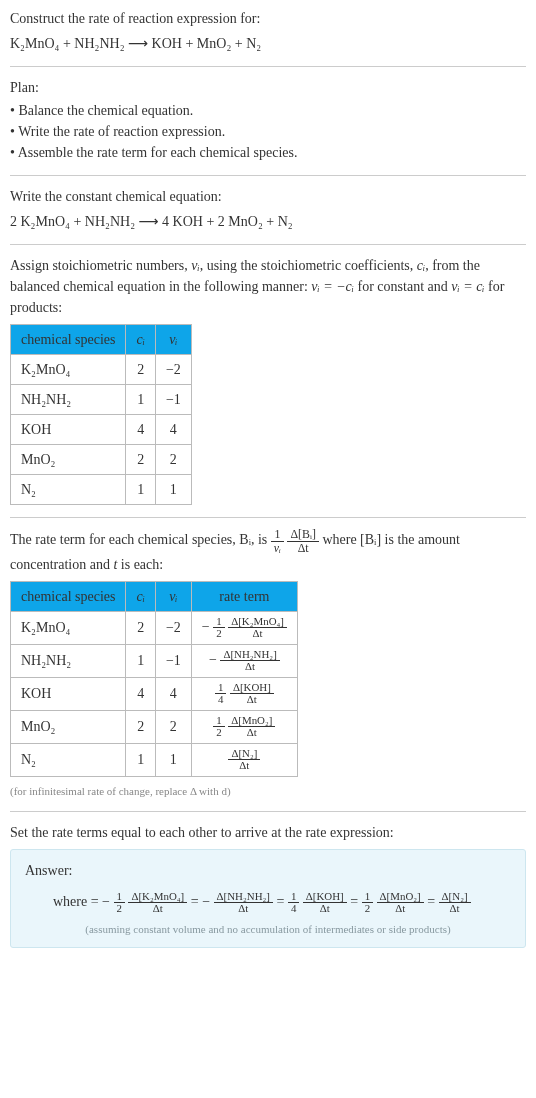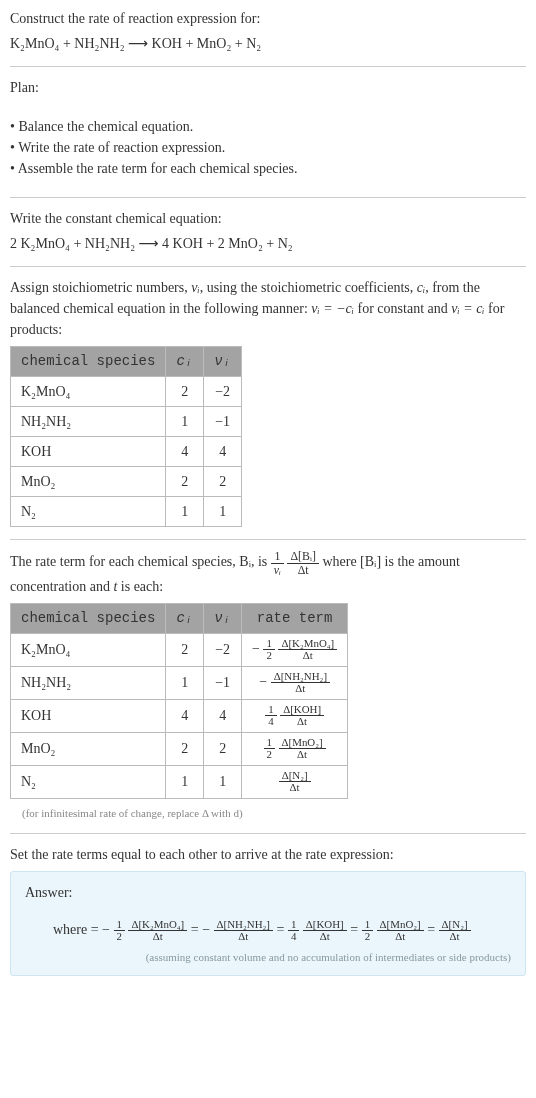--- a/index.html
+++ b/index.html
@@ -18,43 +18,43 @@
 table.data {
   border-collapse: collapse;
   margin: 6px 0;
 }
 table.data td, table.data th {
   border: 1px solid #bbb;
   padding: 4px 10px;
   text-align: center;
   font-weight: normal;
 }
-table.data th { background: #a3a3a3; font-family: Liberation Mono, monospace; }
-.note { font-size: 11px; color: #888; margin-top: 2px; margin-left: 12px; }
+table.data th { background: #0ea5e9; }
+.note { font-size: 11px; color: #888; margin-top: 2px; }
 .frac {
   display: inline-block;
   vertical-align: middle;
   text-align: center;
   font-size: 0.85em;
   line-height: 1.05;
 }
 .frac .num { display:block; border-bottom:1px solid #333; padding:0 3px; }
 .frac .den { display:block; padding:0 3px; }
 .smallfrac { font-size: 0.78em; }
 .answer {
   background: #eaf6fb;
   border: 1px solid #cde6ef;
   border-radius: 3px;
   padding: 10px 14px;
   margin-top: 6px;
 }
-.answer-label { margin-bottom: 16px; }
+.answer-label { margin-bottom: 10px; }
 .answer .rate { padding-left: 28px; }
-.answer-note { font-size:11px; color:#8899a0; text-align:right; margin-top:6px; }
-ul.plan { list-style: none; padding:0; margin:18px 0; }
+.answer-note { font-size:11px; color:#8899a0; text-align:center; margin-top:6px; }
+ul.plan { list-style: none; padding:0; margin:2px 0; }
 ul.plan li:before { content:"• "; }
 .italic { font-style: italic; }
 .nowrap { white-space: nowrap; }
 </style>
 </head>
 <body>
 
 <div class="section">
   <div>Construct the rate of reaction expression for:</div>
   <div class="eqline">K₂MnO₄ + NH₂NH₂ ⟶ KOH + MnO₂ + N₂</div>

